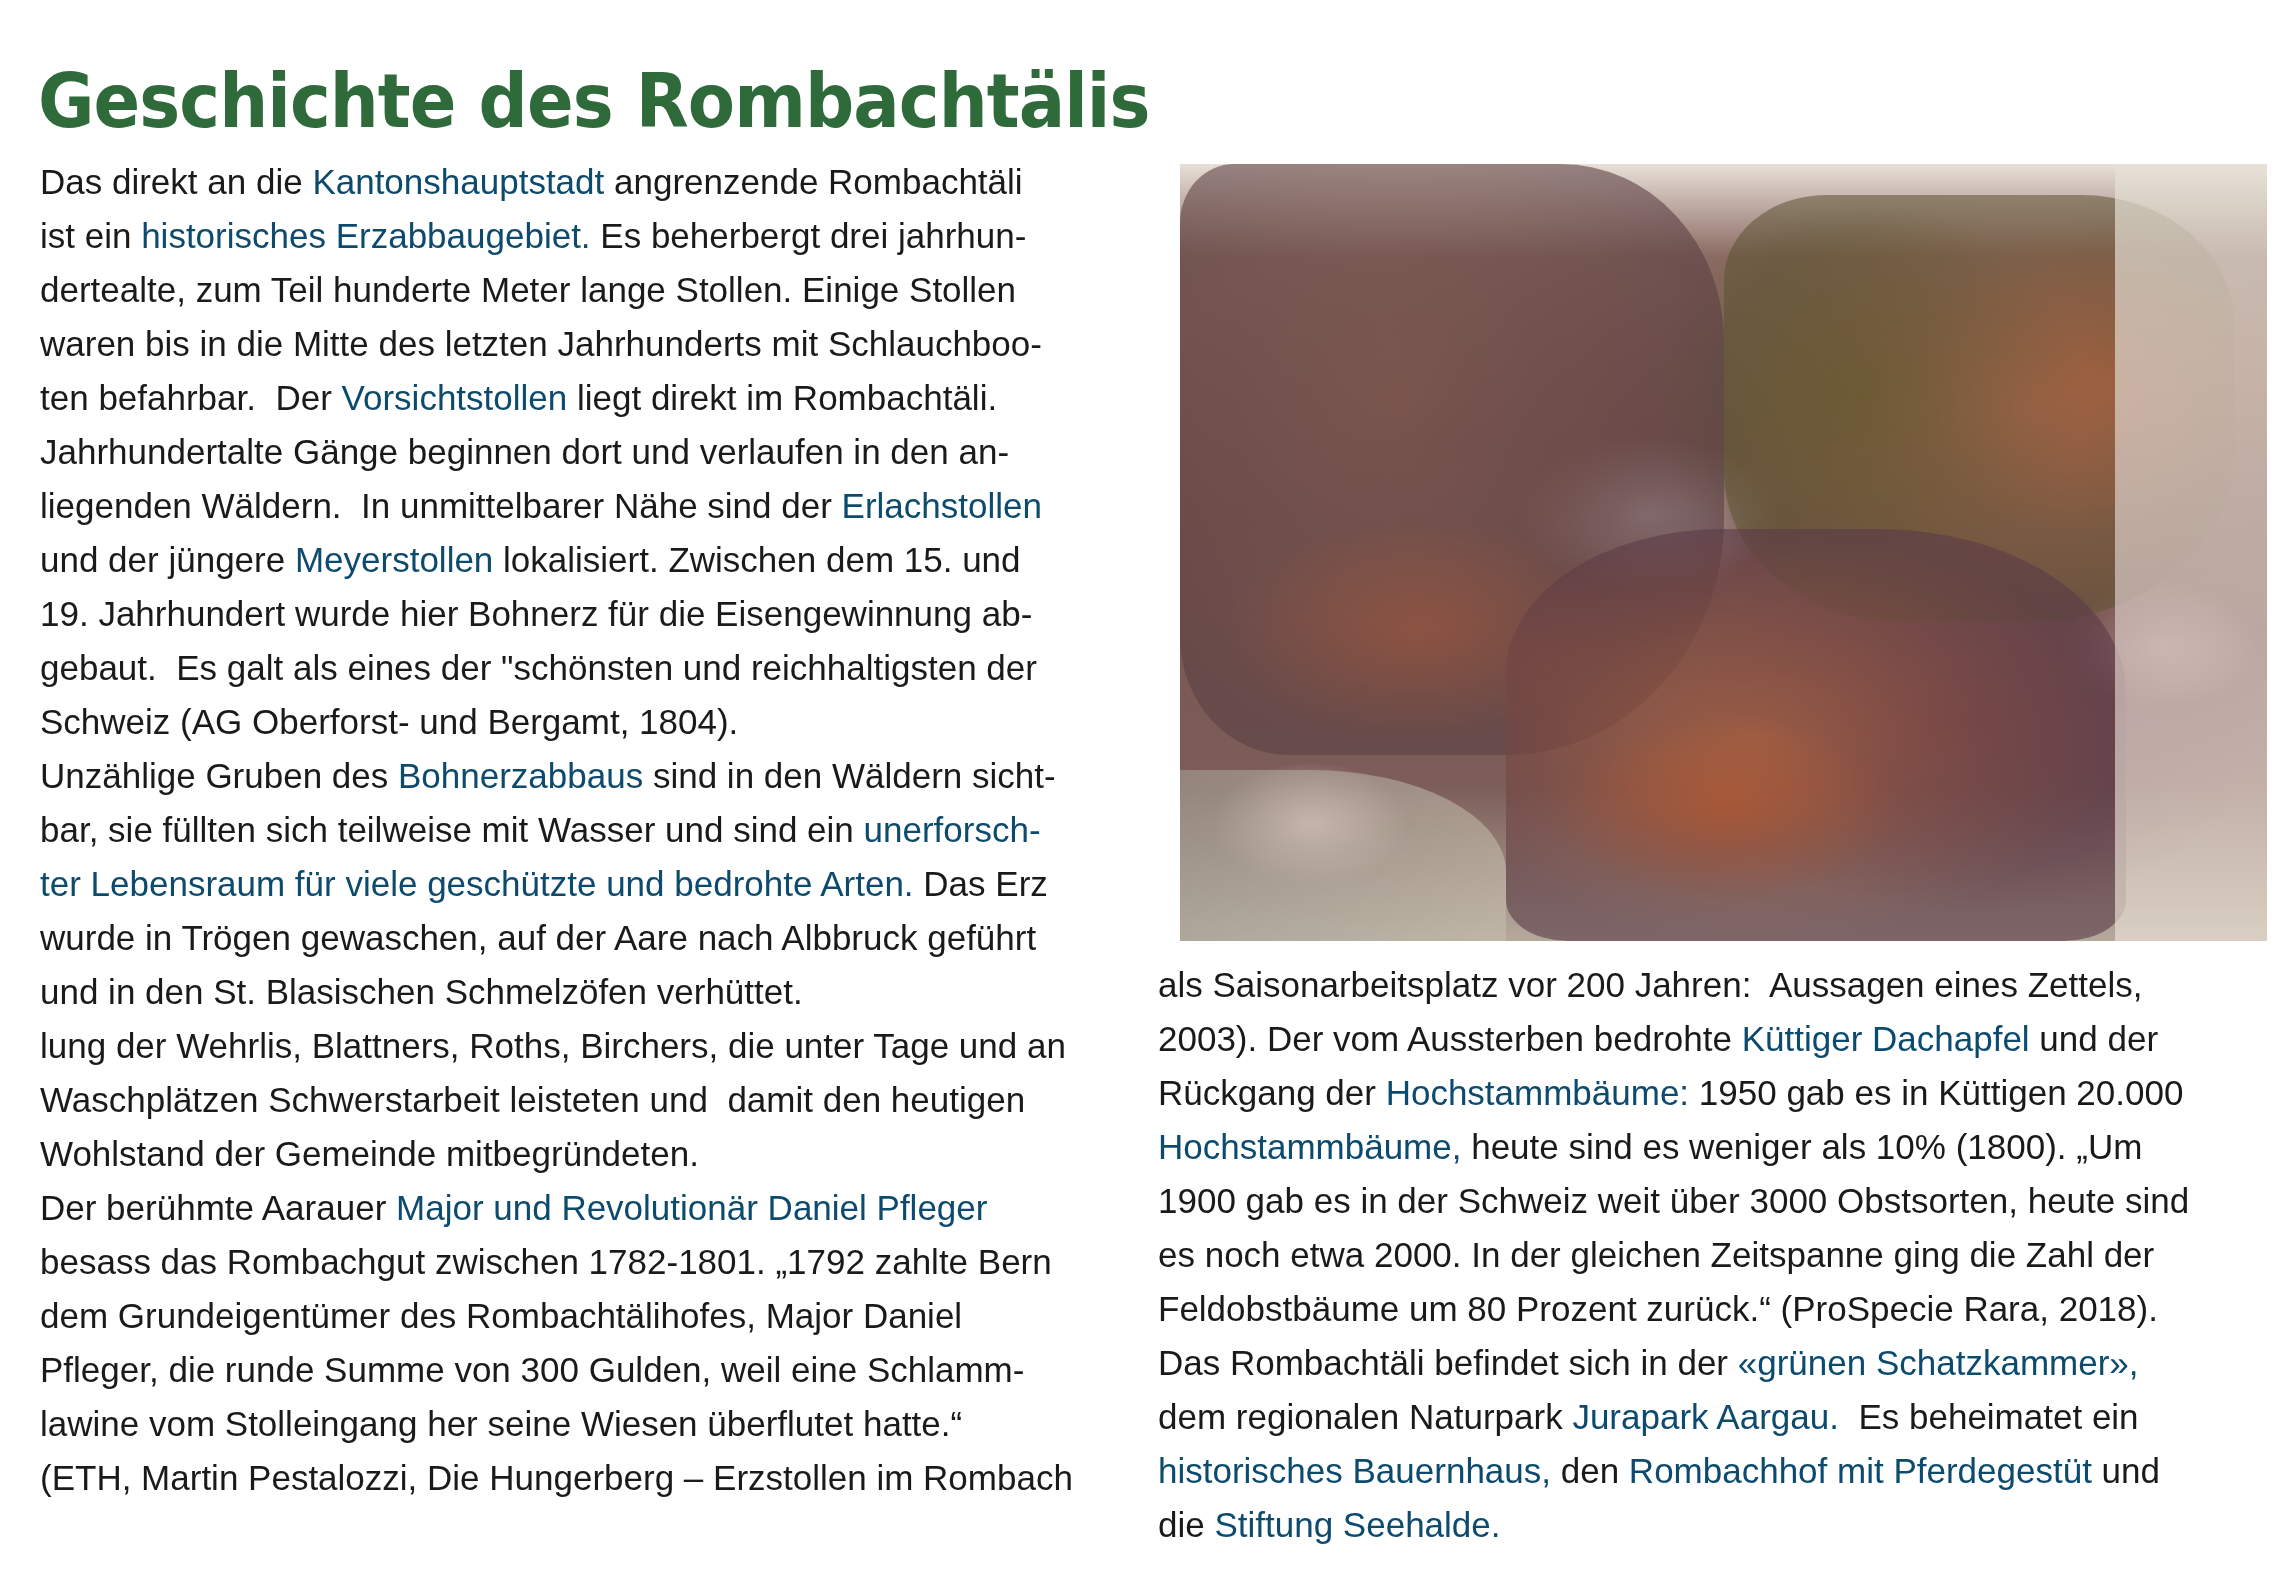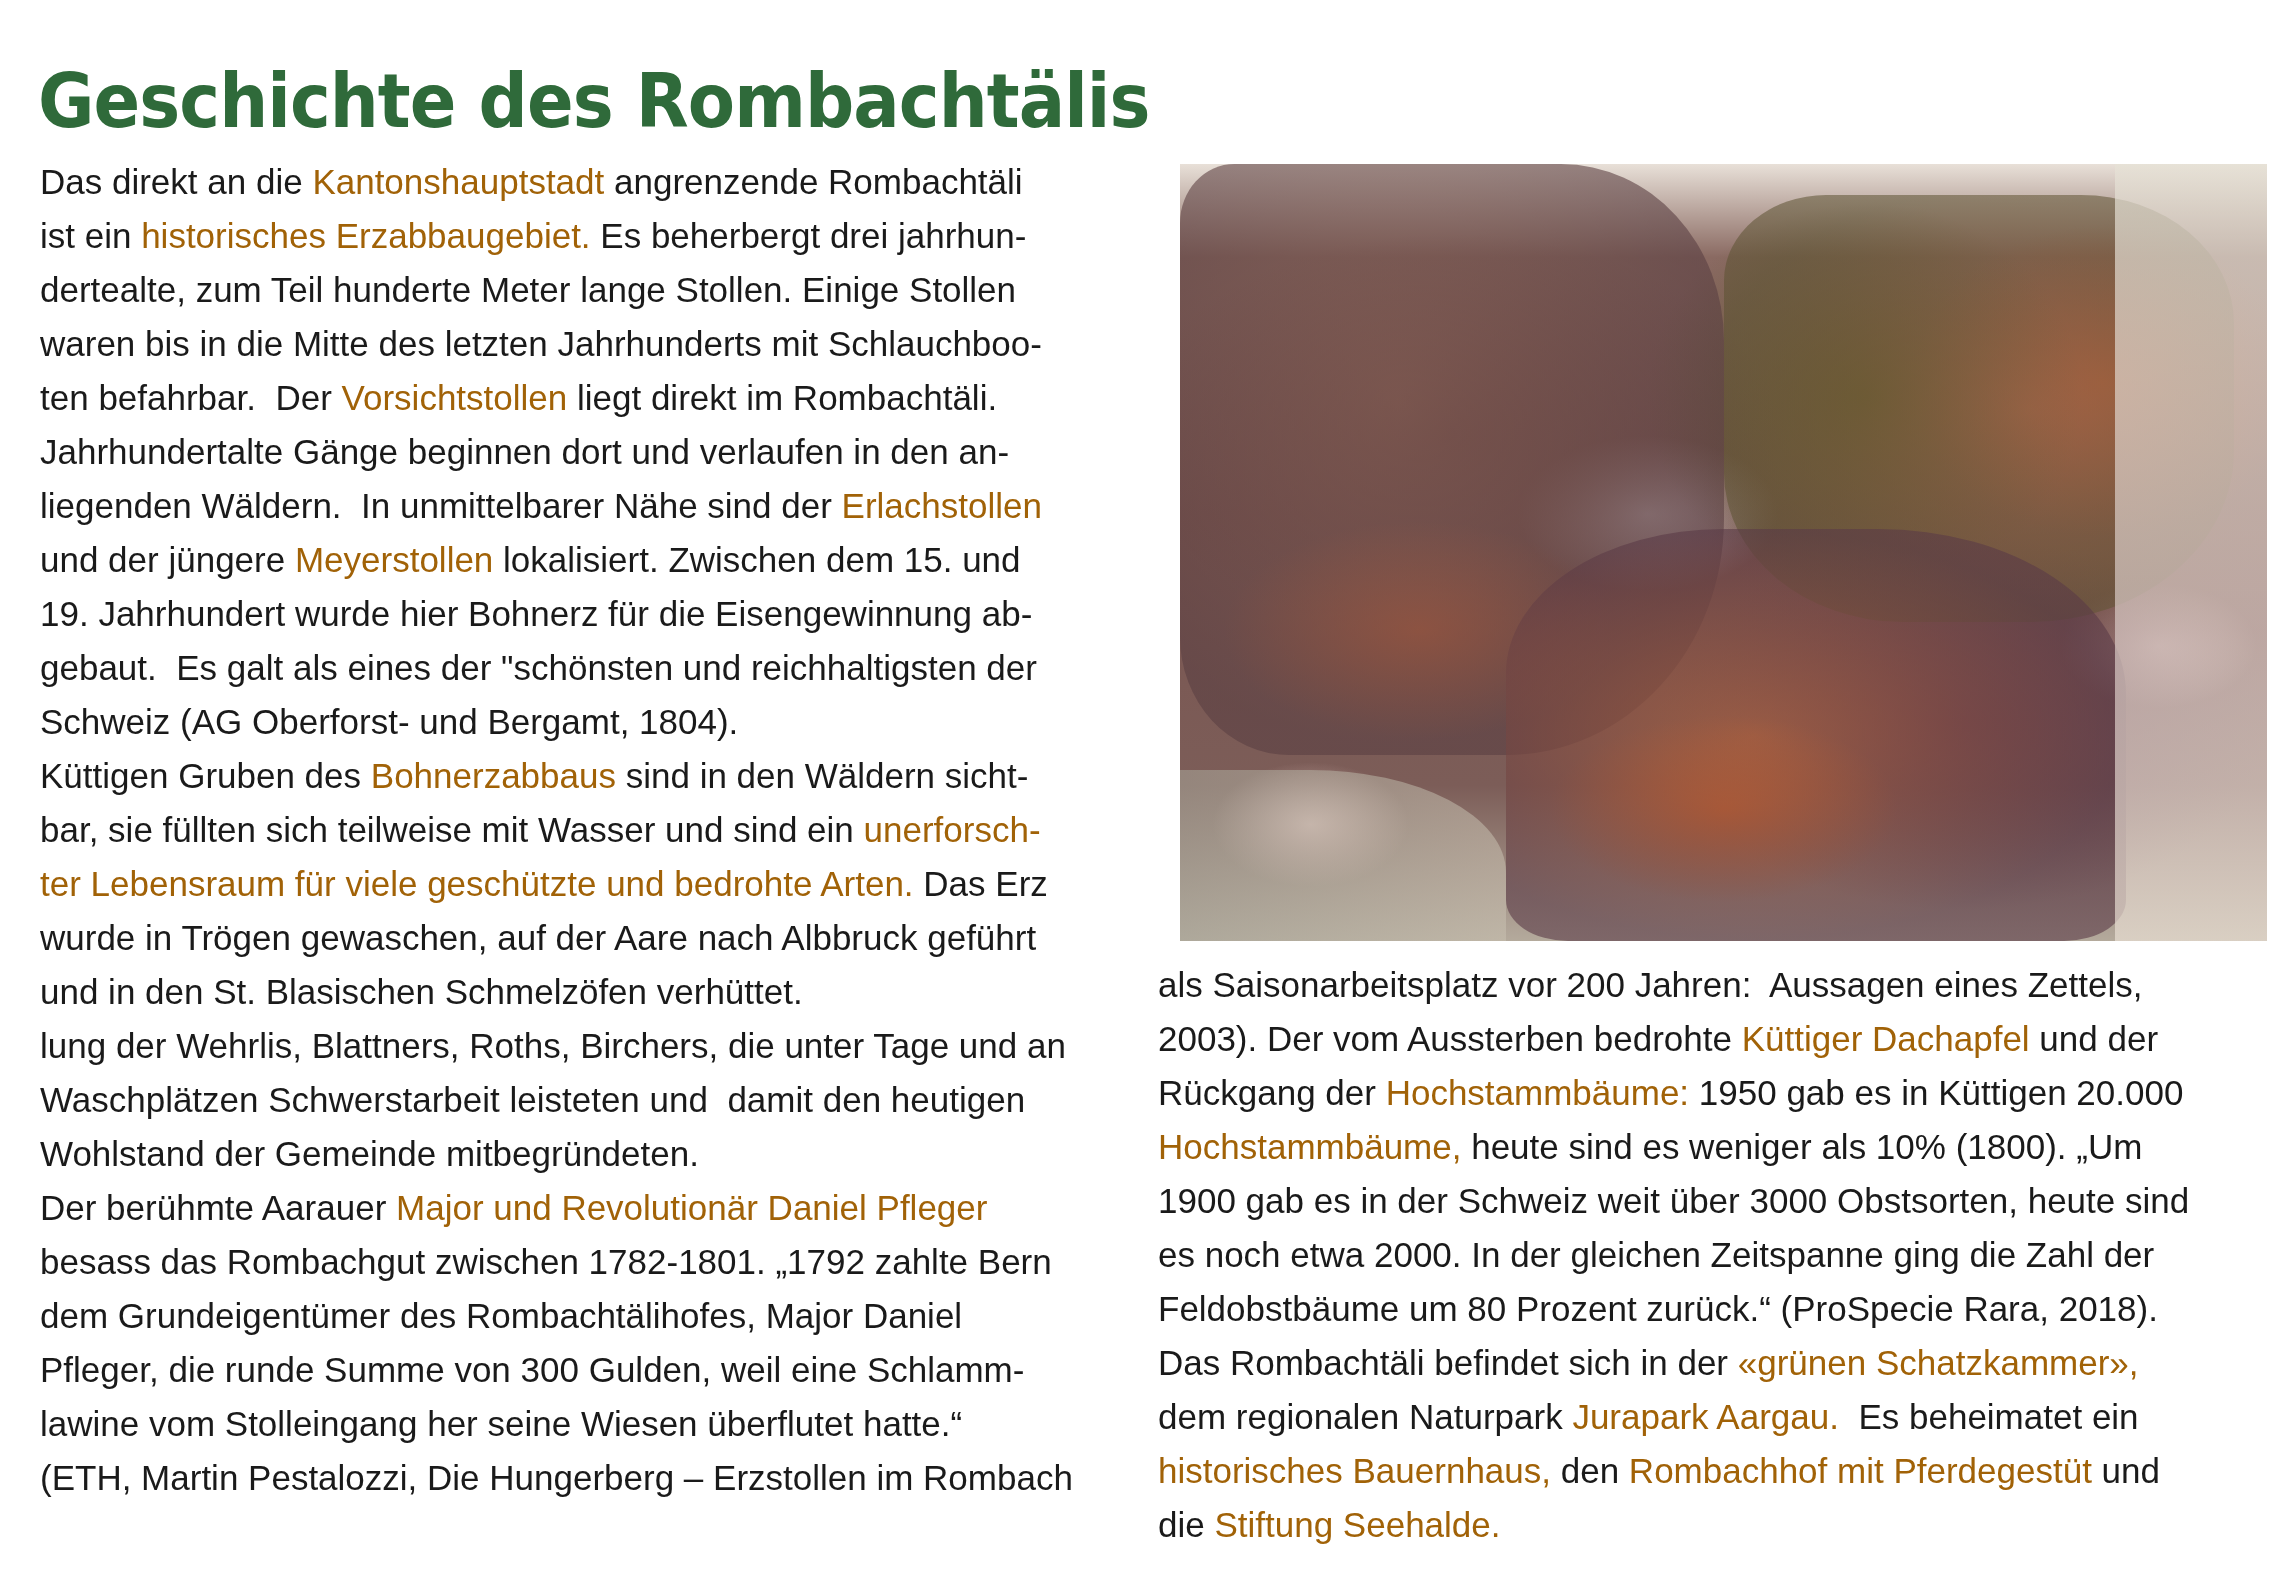--- a/index.html
+++ b/index.html
@@ -18,21 +18,21 @@
   .col {
     position: absolute;
     font-size: 35px; line-height: 54px;
   }
   .col .line {
     display: block; height: 54px; white-space: nowrap;
   }
   .col-left { left: 40px; top: 155px; width: 1100px; }
   .col-right { left: 1158px; top: 958px; width: 1090px; }
   .line .inner { display: inline-block; transform-origin: left center; white-space: pre; }
-  .hl { color: #a16207; }
+  .hl { color: #0c4a6e; }
   .photo {
     position: absolute; left: 1180px; top: 164px; width: 1087px; height: 777px;
     overflow: hidden;
     background:
       radial-gradient(ellipse 18% 14% at 22% 60%, #c4623a 0%, rgba(196,98,58,0) 100%),
       radial-gradient(ellipse 16% 12% at 50% 83%, #c8612f 0%, rgba(200,97,47,0) 100%),
       radial-gradient(ellipse 20% 25% at 63% 30%, #5d5a2c 0%, rgba(93,90,44,0) 100%),
       radial-gradient(ellipse 18% 20% at 85% 28%, #b0603c 0%, rgba(176,96,60,0) 100%),
       radial-gradient(ellipse 30% 26% at 25% 35%, #6d4a48 0%, rgba(109,74,72,0) 100%),
       radial-gradient(ellipse 28% 24% at 72% 72%, #6a4450 0%, rgba(106,68,80,0) 100%),
@@ -78,21 +78,21 @@
     <span class="line"><span class="inner"><span>ist ein </span><span class="hl">historisches Erzabbaugebiet.</span><span> Es beherbergt drei jahrhun-</span></span></span>
     <span class="line"><span class="inner"><span>dertealte, zum Teil hunderte Meter lange Stollen. Einige Stollen</span></span></span>
     <span class="line"><span class="inner"><span>waren bis in die Mitte des letzten Jahrhunderts mit Schlauchboo-</span></span></span>
     <span class="line"><span class="inner"><span>ten befahrbar.  Der </span><span class="hl">Vorsichtstollen</span><span> liegt direkt im Rombachtäli.</span></span></span>
     <span class="line"><span class="inner"><span>Jahrhundertalte Gänge beginnen dort und verlaufen in den an-</span></span></span>
     <span class="line"><span class="inner"><span>liegenden Wäldern.  In unmittelbarer Nähe sind der </span><span class="hl">Erlachstollen</span></span></span>
     <span class="line"><span class="inner"><span>und der jüngere </span><span class="hl">Meyerstollen</span><span> lokalisiert. Zwischen dem 15. und</span></span></span>
     <span class="line"><span class="inner"><span>19. Jahrhundert wurde hier Bohnerz für die Eisengewinnung ab-</span></span></span>
     <span class="line"><span class="inner"><span>gebaut.  Es galt als eines der "schönsten und reichhaltigsten der</span></span></span>
     <span class="line"><span class="inner"><span>Schweiz (AG Oberforst- und Bergamt, 1804).</span></span></span>
-    <span class="line"><span class="inner"><span>Küttigen Gruben des </span><span class="hl">Bohnerzabbaus</span><span> sind in den Wäldern sicht-</span></span></span>
+    <span class="line"><span class="inner"><span>Unzählige Gruben des </span><span class="hl">Bohnerzabbaus</span><span> sind in den Wäldern sicht-</span></span></span>
     <span class="line"><span class="inner"><span>bar, sie füllten sich teilweise mit Wasser und sind ein </span><span class="hl">unerforsch-</span></span></span>
     <span class="line"><span class="inner"><span class="hl">ter Lebensraum für viele geschützte und bedrohte Arten.</span><span> Das Erz</span></span></span>
     <span class="line"><span class="inner"><span>wurde in Trögen gewaschen, auf der Aare nach Albbruck geführt</span></span></span>
     <span class="line"><span class="inner"><span>und in den St. Blasischen Schmelzöfen verhüttet.</span></span></span>
     <span class="line"><span class="inner"><span>lung der Wehrlis, Blattners, Roths, Birchers, die unter Tage und an</span></span></span>
     <span class="line"><span class="inner"><span>Waschplätzen Schwerstarbeit leisteten und  damit den heutigen</span></span></span>
     <span class="line"><span class="inner"><span>Wohlstand der Gemeinde mitbegründeten.</span></span></span>
     <span class="line"><span class="inner"><span>Der berühmte Aarauer </span><span class="hl">Major und Revolutionär Daniel Pfleger</span></span></span>
     <span class="line"><span class="inner"><span>besass das Rombachgut zwischen 1782-1801. „1792 zahlte Bern</span></span></span>
     <span class="line"><span class="inner"><span>dem Grundeigentümer des Rombachtälihofes, Major Daniel</span></span></span>

